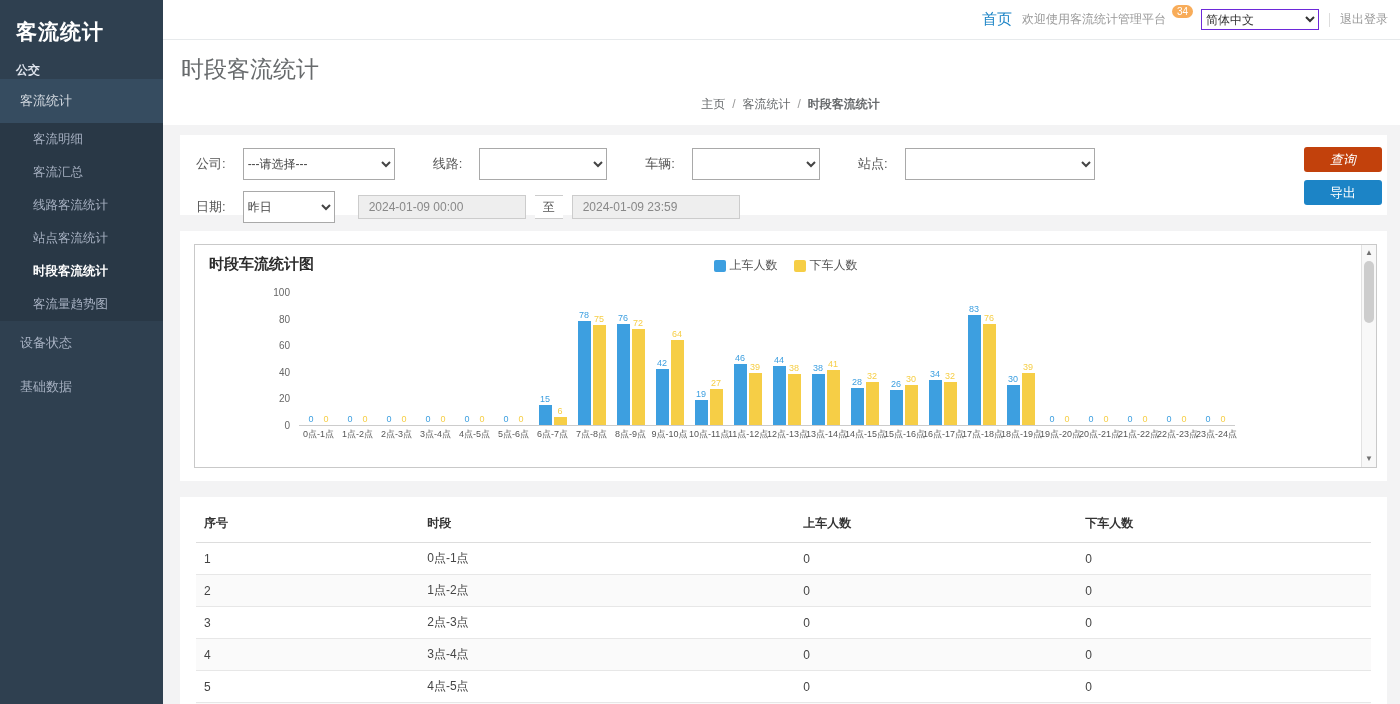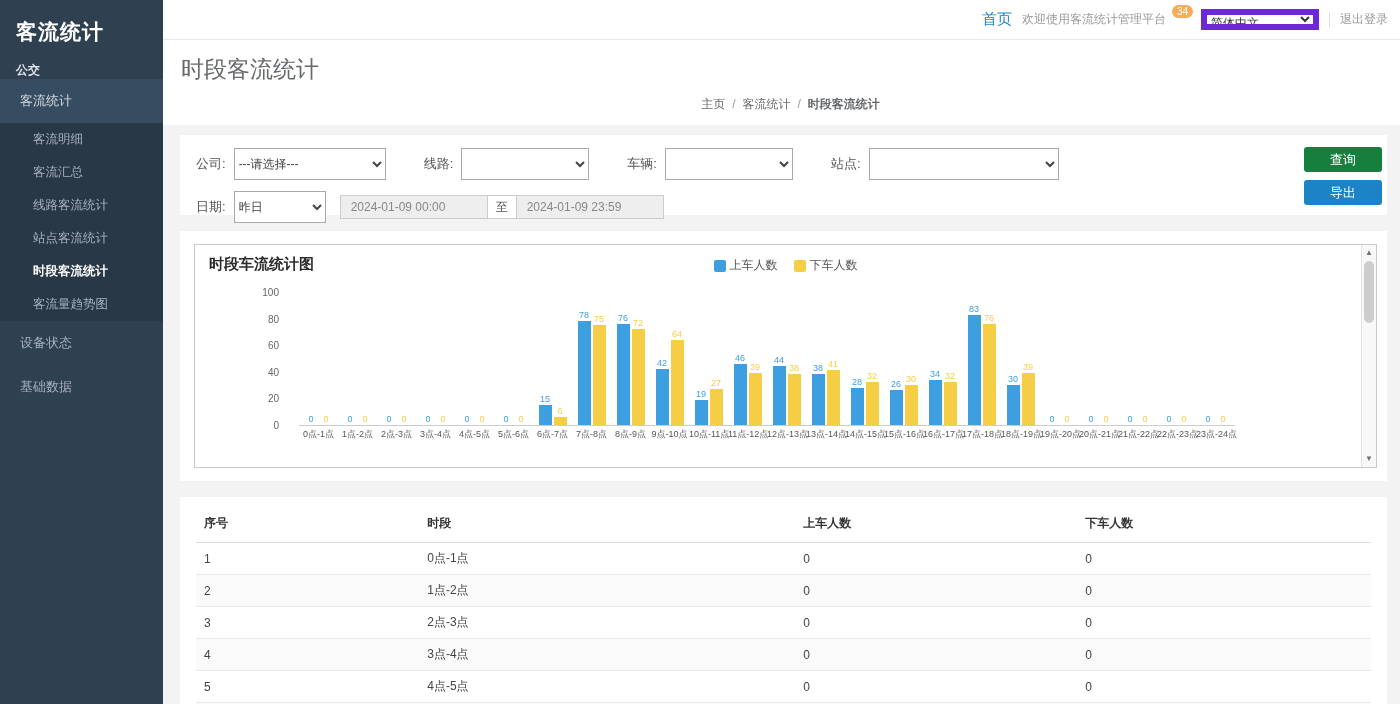--- a/index.html
+++ b/index.html
@@ -18,65 +18,65 @@
   .submenu-item.active{color:#fff;font-weight:bold;}
 
   
   .main{flex:1;display:flex;flex-direction:column;}
 
   
   .topbar{height:40px;background:#fff;border-bottom:1px solid #e7eaec;display:flex;align-items:center;justify-content:flex-end;gap:10px;padding:0 12px;flex-shrink:0;}
   .home-link{color:#1c84c6;font-size:15px;text-decoration:none;cursor:pointer;}
   .welcome{color:#999;font-size:12px;}
   .badge{background:#f8ac59;color:#fff;font-size:10px;border-radius:8px;padding:1px 5px;position:relative;top:-8px;margin:0 -2px 0 -4px;cursor:pointer;}
-  .lang-select{height:21px;font-size:12px;border:6px solid #6d28d9;width:118px;color:#333;background:#fff;}
+  .lang-select{height:21px;font-size:12px;border:1px solid #6d28d9;width:118px;color:#333;background:#fff;}
   .sep{width:1px;height:14px;background:#ddd;}
   .logout{color:#999;font-size:12px;cursor:pointer;text-decoration:none;}
 
   
   .page-heading{background:#fff;padding:14px 0 0 18px;height:85px;flex-shrink:0;}
   .page-heading h1{font-size:23px;font-weight:400;color:#676a6c;margin-bottom:11px;}
   .breadcrumb{font-size:12px;color:#676a6c;text-align:center;}
   .crumb{cursor:pointer;}
   .crumb.last{font-weight:bold;cursor:default;}
   .crumb-sep{margin:0 7px;color:#999;}
 
   
   .content{padding:10px 13px 0 17px;}
   .card{background:#fff;margin-bottom:16px;}
 
   
   .filter-card{position:relative;padding:13px 16px;height:80px;}
   .filter-row{display:flex;align-items:center;font-size:13px;color:#555;}
   .filter-row + .filter-row{margin-top:11px;}
-  .f-group{display:flex;align-items:center;margin-right:38px;}
+  .f-group{display:flex;align-items:center;margin-right:38px;gap:9px;}
   .f-label{margin-right:8px;white-space:nowrap;}
   select{height:32px;font-size:12px;color:#444;border:1px solid #a9a9a9;background:#fff;}
   .sel-company{width:152px;}
   .sel-line{width:128px;}
   .sel-vehicle{width:128px;}
   .sel-station{width:190px;}
   .sel-datepreset{width:92px;margin-right:14px;}
-  .date-input{width:148px;height:24px;background:#eee;border:1px solid #ccc;font-size:12px;color:#888;padding:0 10px;}
+  .date-input{width:168px;height:24px;background:#eee;border:1px solid #ccc;font-size:12px;color:#888;padding:0 10px;}
   .date-addon{display:inline-flex;align-items:center;justify-content:center;width:28px;height:24px;border-top:1px solid #ccc;border-bottom:1px solid #ccc;background:#fff;font-size:12px;color:#555;}
   .btn{position:absolute;right:5px;width:78px;height:25px;border:none;border-radius:3px;color:#fff;font-size:13px;cursor:pointer;}
   .btn-query{top:12px;}
   .btn-export{top:45px;}
 
   
   .chart-card{padding:13px 10px 13px 14px;}
   .chart-box{position:relative;border:1px solid #c9c9c9;height:224px;background:#fff;}
   .chart-header{position:relative;height:34px;}
   .chart-title{position:absolute;left:14px;top:10px;font-size:15px;font-weight:bold;color:#2b2b2b;}
   .legend{position:absolute;left:50%;top:12px;transform:translateX(-50%);display:flex;gap:16px;align-items:center;}
   .legend-item{display:flex;align-items:center;gap:4px;font-size:12px;color:#555;cursor:pointer;}
   .legend-swatch{width:12px;height:12px;display:inline-block;border-radius:2px;}
   .chart-plot{display:flex;padding-left:70px;margin-top:14px;}
   .y-axis{position:relative;width:34px;height:133px;flex-shrink:0;}
-  .ytick{position:absolute;right:20px;font-size:10px;color:#666;line-height:12px;}
+  .ytick{position:absolute;right:9px;font-size:10px;color:#666;line-height:12px;}
   .bars-row{display:flex;align-items:flex-end;height:133px;border-bottom:1px solid #ccc;}
   .bar-group{width:39px;display:flex;justify-content:center;gap:2px;align-items:flex-end;}
   .bar-wrap{display:flex;flex-direction:column;align-items:center;justify-content:flex-end;}
   .bar-value{font-size:9px;line-height:11px;}
   .bar{width:13px;}
   .cats-row{display:flex;margin-top:2px;}
   .cat-label{width:39px;flex-shrink:0;font-size:9px;color:#555;text-align:center;white-space:nowrap;line-height:12px;}
   .vscroll{position:absolute;top:0;right:0;bottom:0;width:15px;background:#f8f8f8;border-left:1px solid #e2e2e2;}
   .vscroll-arrow{position:absolute;left:0;width:100%;height:14px;font-size:8px;color:#707070;text-align:center;line-height:14px;cursor:pointer;}
   .arrow-up{top:1px;}
@@ -153,21 +153,21 @@
         </div>
         <div class="filter-row">
           <div class="f-group">
             <span class="f-label">日期:</span>
             <select class="sel-datepreset" id="date-preset-select"><option>昨日</option></select>
             <input class="date-input" readonly="" value="2024-01-09 00:00" style="">
             <span class="date-addon">至</span>
             <input class="date-input" readonly="" value="2024-01-09 23:59" style="">
           </div>
         </div>
-        <button class="btn btn-query" style="background: #15803d;">查询</button>
+        <button class="btn btn-query" style="background: #c2410c; font-style: italic;">查询</button>
         <button class="btn btn-export" style="background: rgb(28, 132, 198); margin-left: 12px;">导出</button>
       </div>
 
       <div class="card chart-card">
         <div class="chart-box">
           <div class="chart-header">
             <span class="chart-title">时段车流统计图</span>
             <div class="legend" id="legend">
                 <span class="legend-item">
                   <span class="legend-swatch" style="background: rgb(61, 159, 224);"></span>

